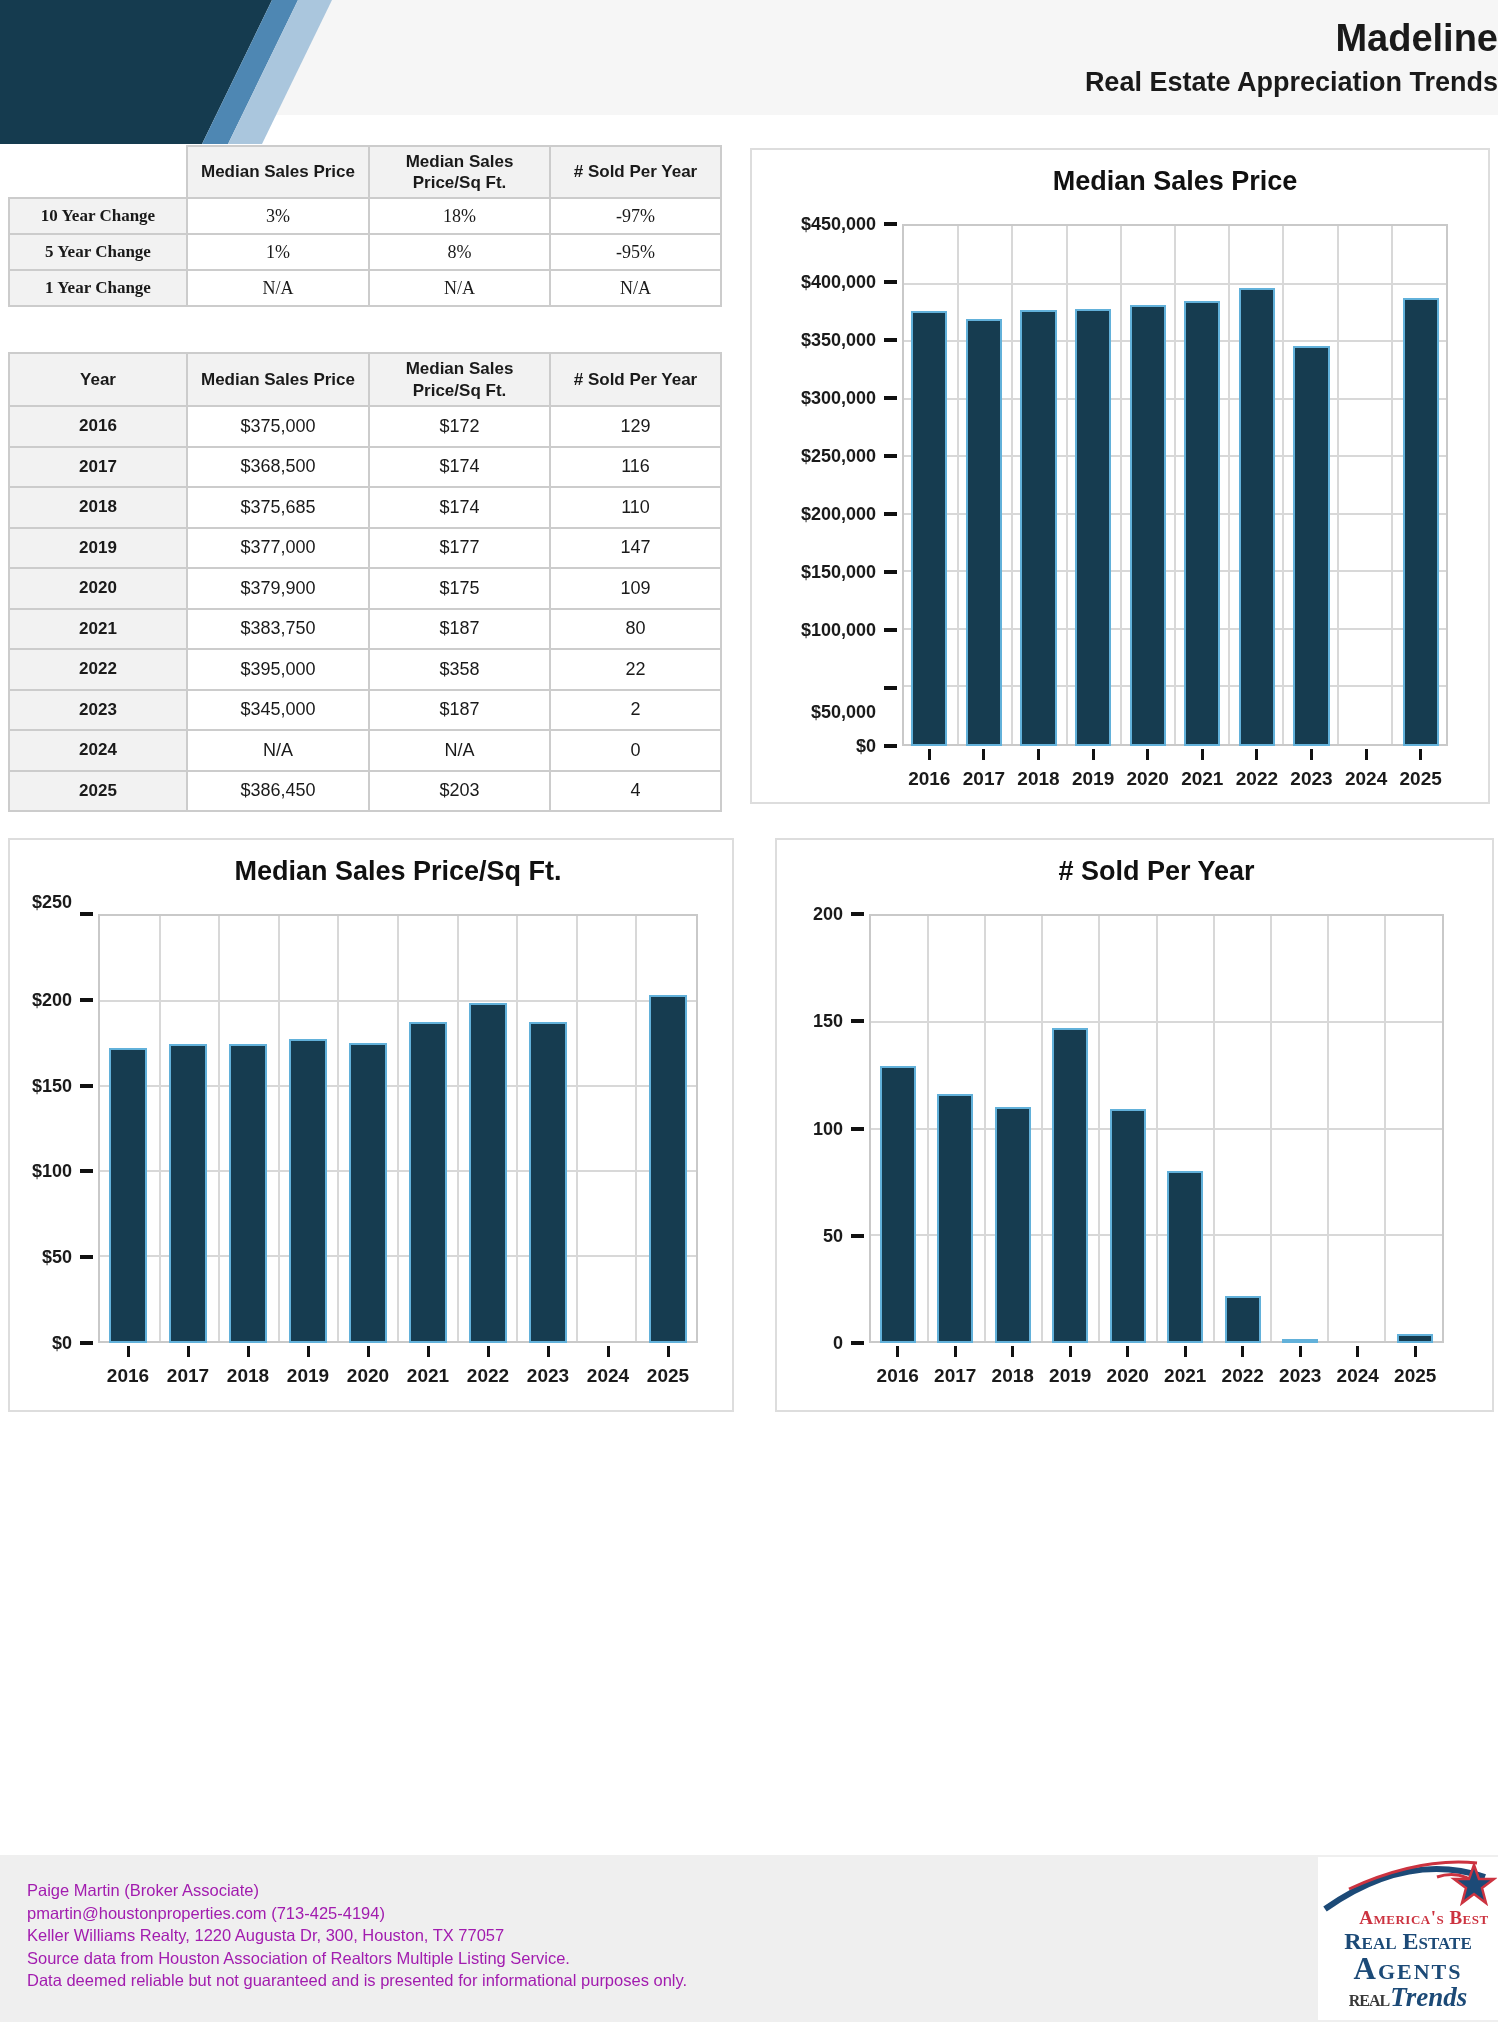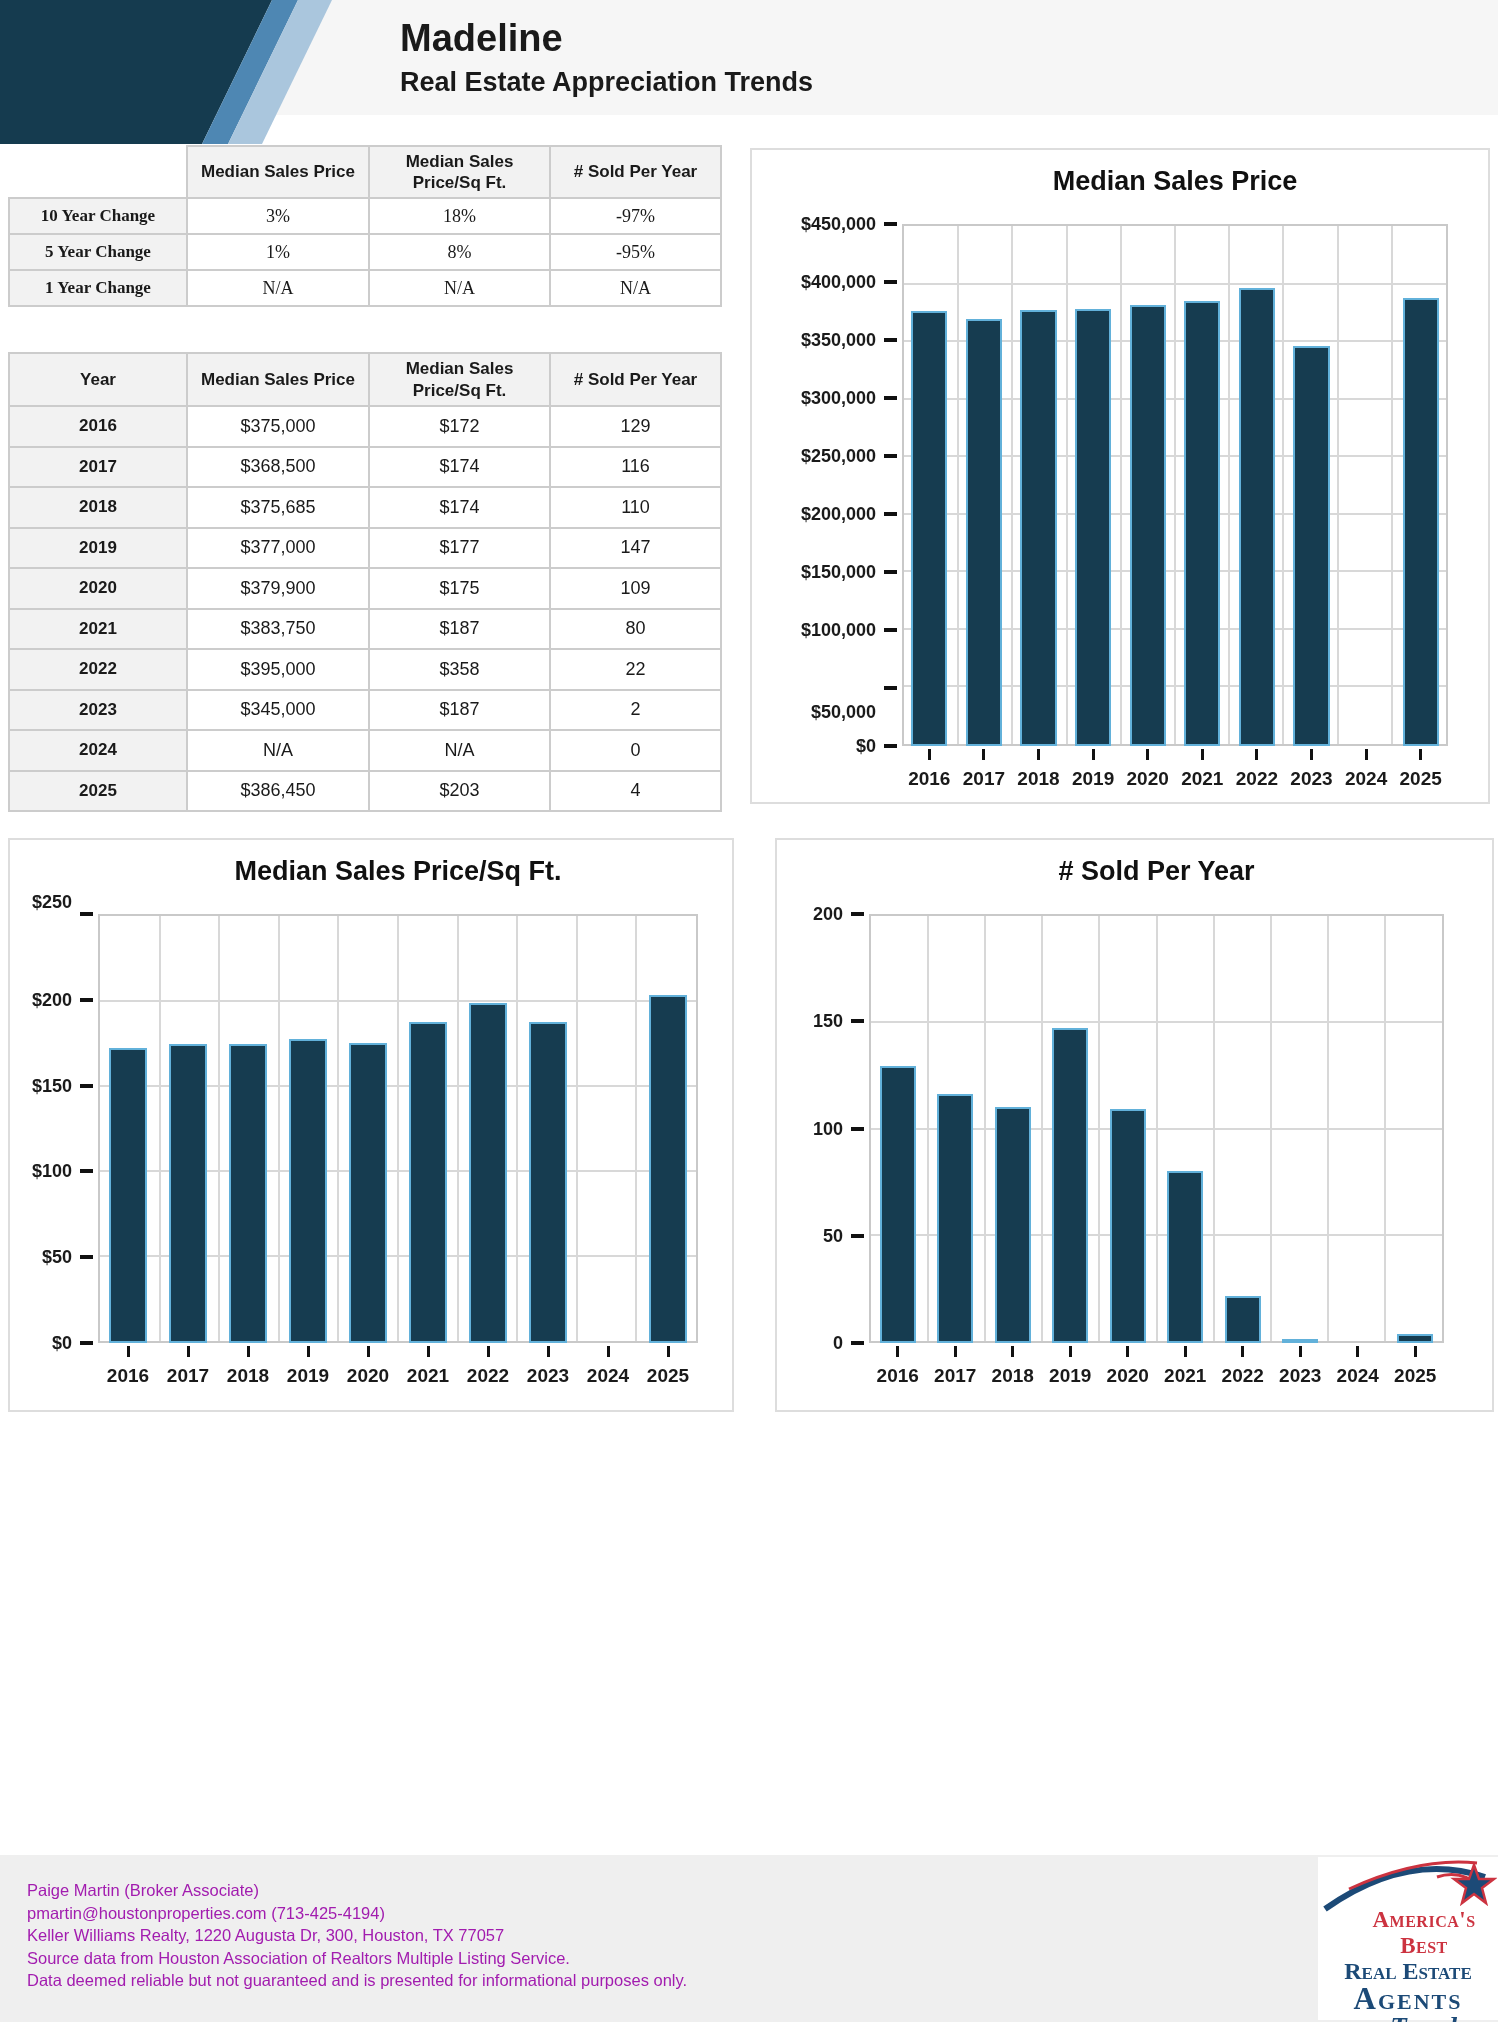--- a/index.html
+++ b/index.html
@@ -14,21 +14,21 @@
   .logo .layer{position:absolute;left:0;top:0;width:100%;height:100%;}
   .logo .dark{background:#153b4f;clip-path:polygon(0 0,272px 0,202px 144px,0 144px);}
   .logo .mid{background:#4e87b3;clip-path:polygon(272px 0,298px 0,228px 144px,202px 144px);}
   .logo .light{background:#aac6dd;clip-path:polygon(298px 0,332px 0,262px 144px,228px 144px);}
   .logo-text{position:absolute;left:20px;top:11px;color:#fff;z-index:3;}
   .logo-houston{font-size:40px;font-weight:bold;letter-spacing:1px;line-height:1.1;}
   .logo-properties{font-size:30px;font-weight:bold;letter-spacing:4px;line-height:1.25;}
   .logo-team-row{display:flex;align-items:center;margin-top:9px;}
   .logo-rule{width:128px;height:2px;background:#fff;margin-right:10px;}
   .logo-team{font-size:22px;font-weight:bold;letter-spacing:3px;}
-  .title-block{position:absolute;left:400px;top:18px;width:1098px;text-align:left;}
+  .title-block{position:absolute;left:400px;top:18px;width:1098px;text-align:right;}
   .page-title{font-size:38px;font-weight:bold;line-height:1.1;}
   .page-subtitle{font-size:27px;font-weight:bold;margin-top:7px;}
   
   table.tbl{position:absolute;border-collapse:collapse;table-layout:fixed;}
   table.tbl th,table.tbl td{border:2px solid #cccccc;text-align:center;padding:0;overflow:hidden;}
   table.tbl thead th{background:#f2f2f2;font-size:17px;font-weight:bold;height:50px;line-height:1.25;}
   table.tbl tbody th{background:#f2f2f2;font-size:17px;font-weight:bold;}
   table.tbl tbody td{background:#ffffff;font-size:18px;font-weight:normal;}
   #summary-table{left:8px;top:145px;width:712px;}
   #summary-table tbody tr{height:36px;font-family:Liberation Serif, serif;}
@@ -48,21 +48,21 @@
   .bar{position:absolute;background:#163c50;border:2px solid #62b1da;box-sizing:border-box;z-index:2;}
   .ylab{position:absolute;text-align:right;font-size:18px;font-weight:bold;height:20px;line-height:20px;}
   .ytick{position:absolute;width:13px;height:4px;background:#111;}
   .xlab{position:absolute;text-align:center;font-size:19px;font-weight:bold;}
   .xtick{position:absolute;width:3px;height:11px;background:#111;}
   
   .footer{position:absolute;left:0;top:1855px;width:1498px;height:167px;background:#efefef;}
   .footer-text{position:absolute;left:27px;top:24px;font-size:16.5px;line-height:22.5px;color:#a21caf;}
   .award{position:absolute;right:0;top:2px;width:180px;height:163px;background:#ffffff;text-align:center;}
   .award-art{display:block;margin:0 auto;}
-  .award-l1{color:#cc3340;font-family:"Liberation Serif",serif;font-weight:bold;font-variant:small-caps;font-size:23px;margin-top:-8px;letter-spacing:0.5px;margin-left:32px;}
+  .award-l1{color:#cc3340;font-family:"Liberation Serif",serif;font-weight:bold;font-variant:small-caps;font-size:19px;margin-top:-8px;letter-spacing:0.5px;margin-left:32px;}
   .award-l2{color:#1c4a77;font-family:"Liberation Serif",serif;font-weight:bold;font-variant:small-caps;font-size:24px;line-height:1.0;}
   .award-l3{color:#1c4a77;font-family:"Liberation Serif",serif;font-weight:bold;font-variant:small-caps;font-size:31px;line-height:1.0;letter-spacing:2px;}
   .award-brand{display:flex;justify-content:center;align-items:baseline;margin-top:-2px;}
   .brand-real{font-family:"Liberation Serif",serif;font-weight:bold;color:#3a3a3a;font-size:16px;letter-spacing:-1px;}
   .brand-trends{font-family:"Liberation Serif",serif;font-style:italic;font-weight:bold;color:#1c4a77;font-size:27px;margin-left:1px;}
 </style>
 </head>
 <body>
 
 <div class="header-band"></div>

